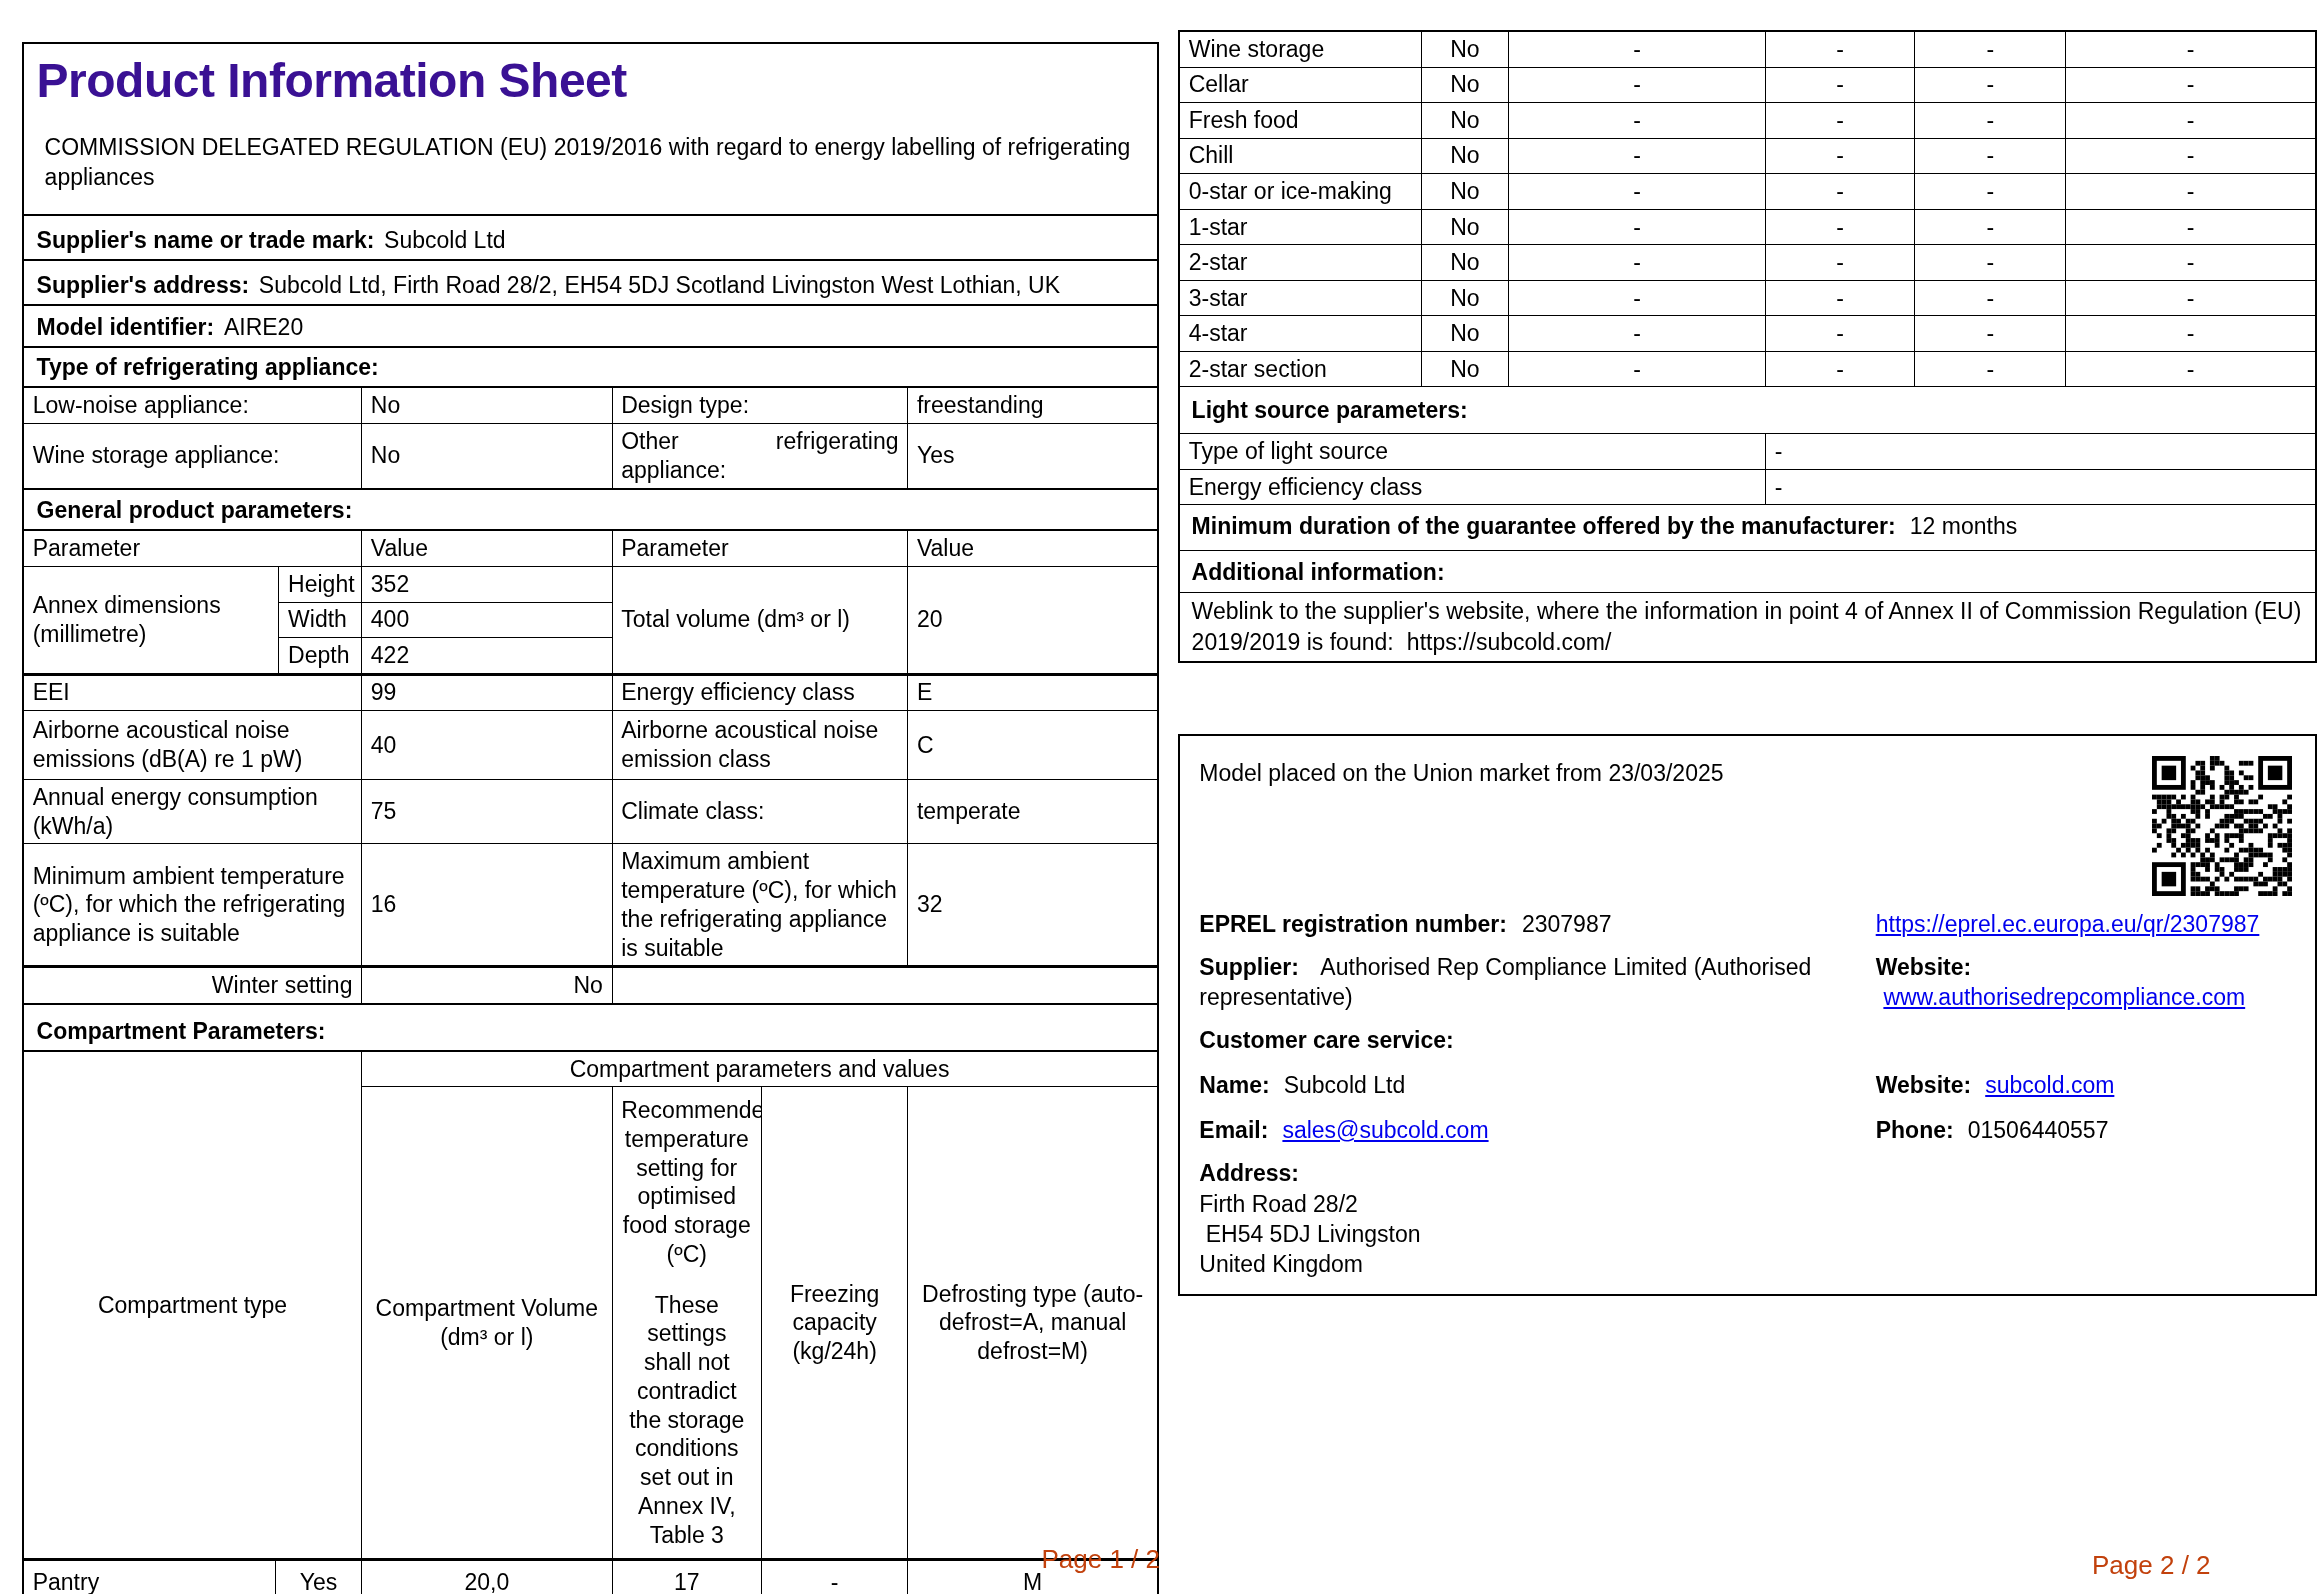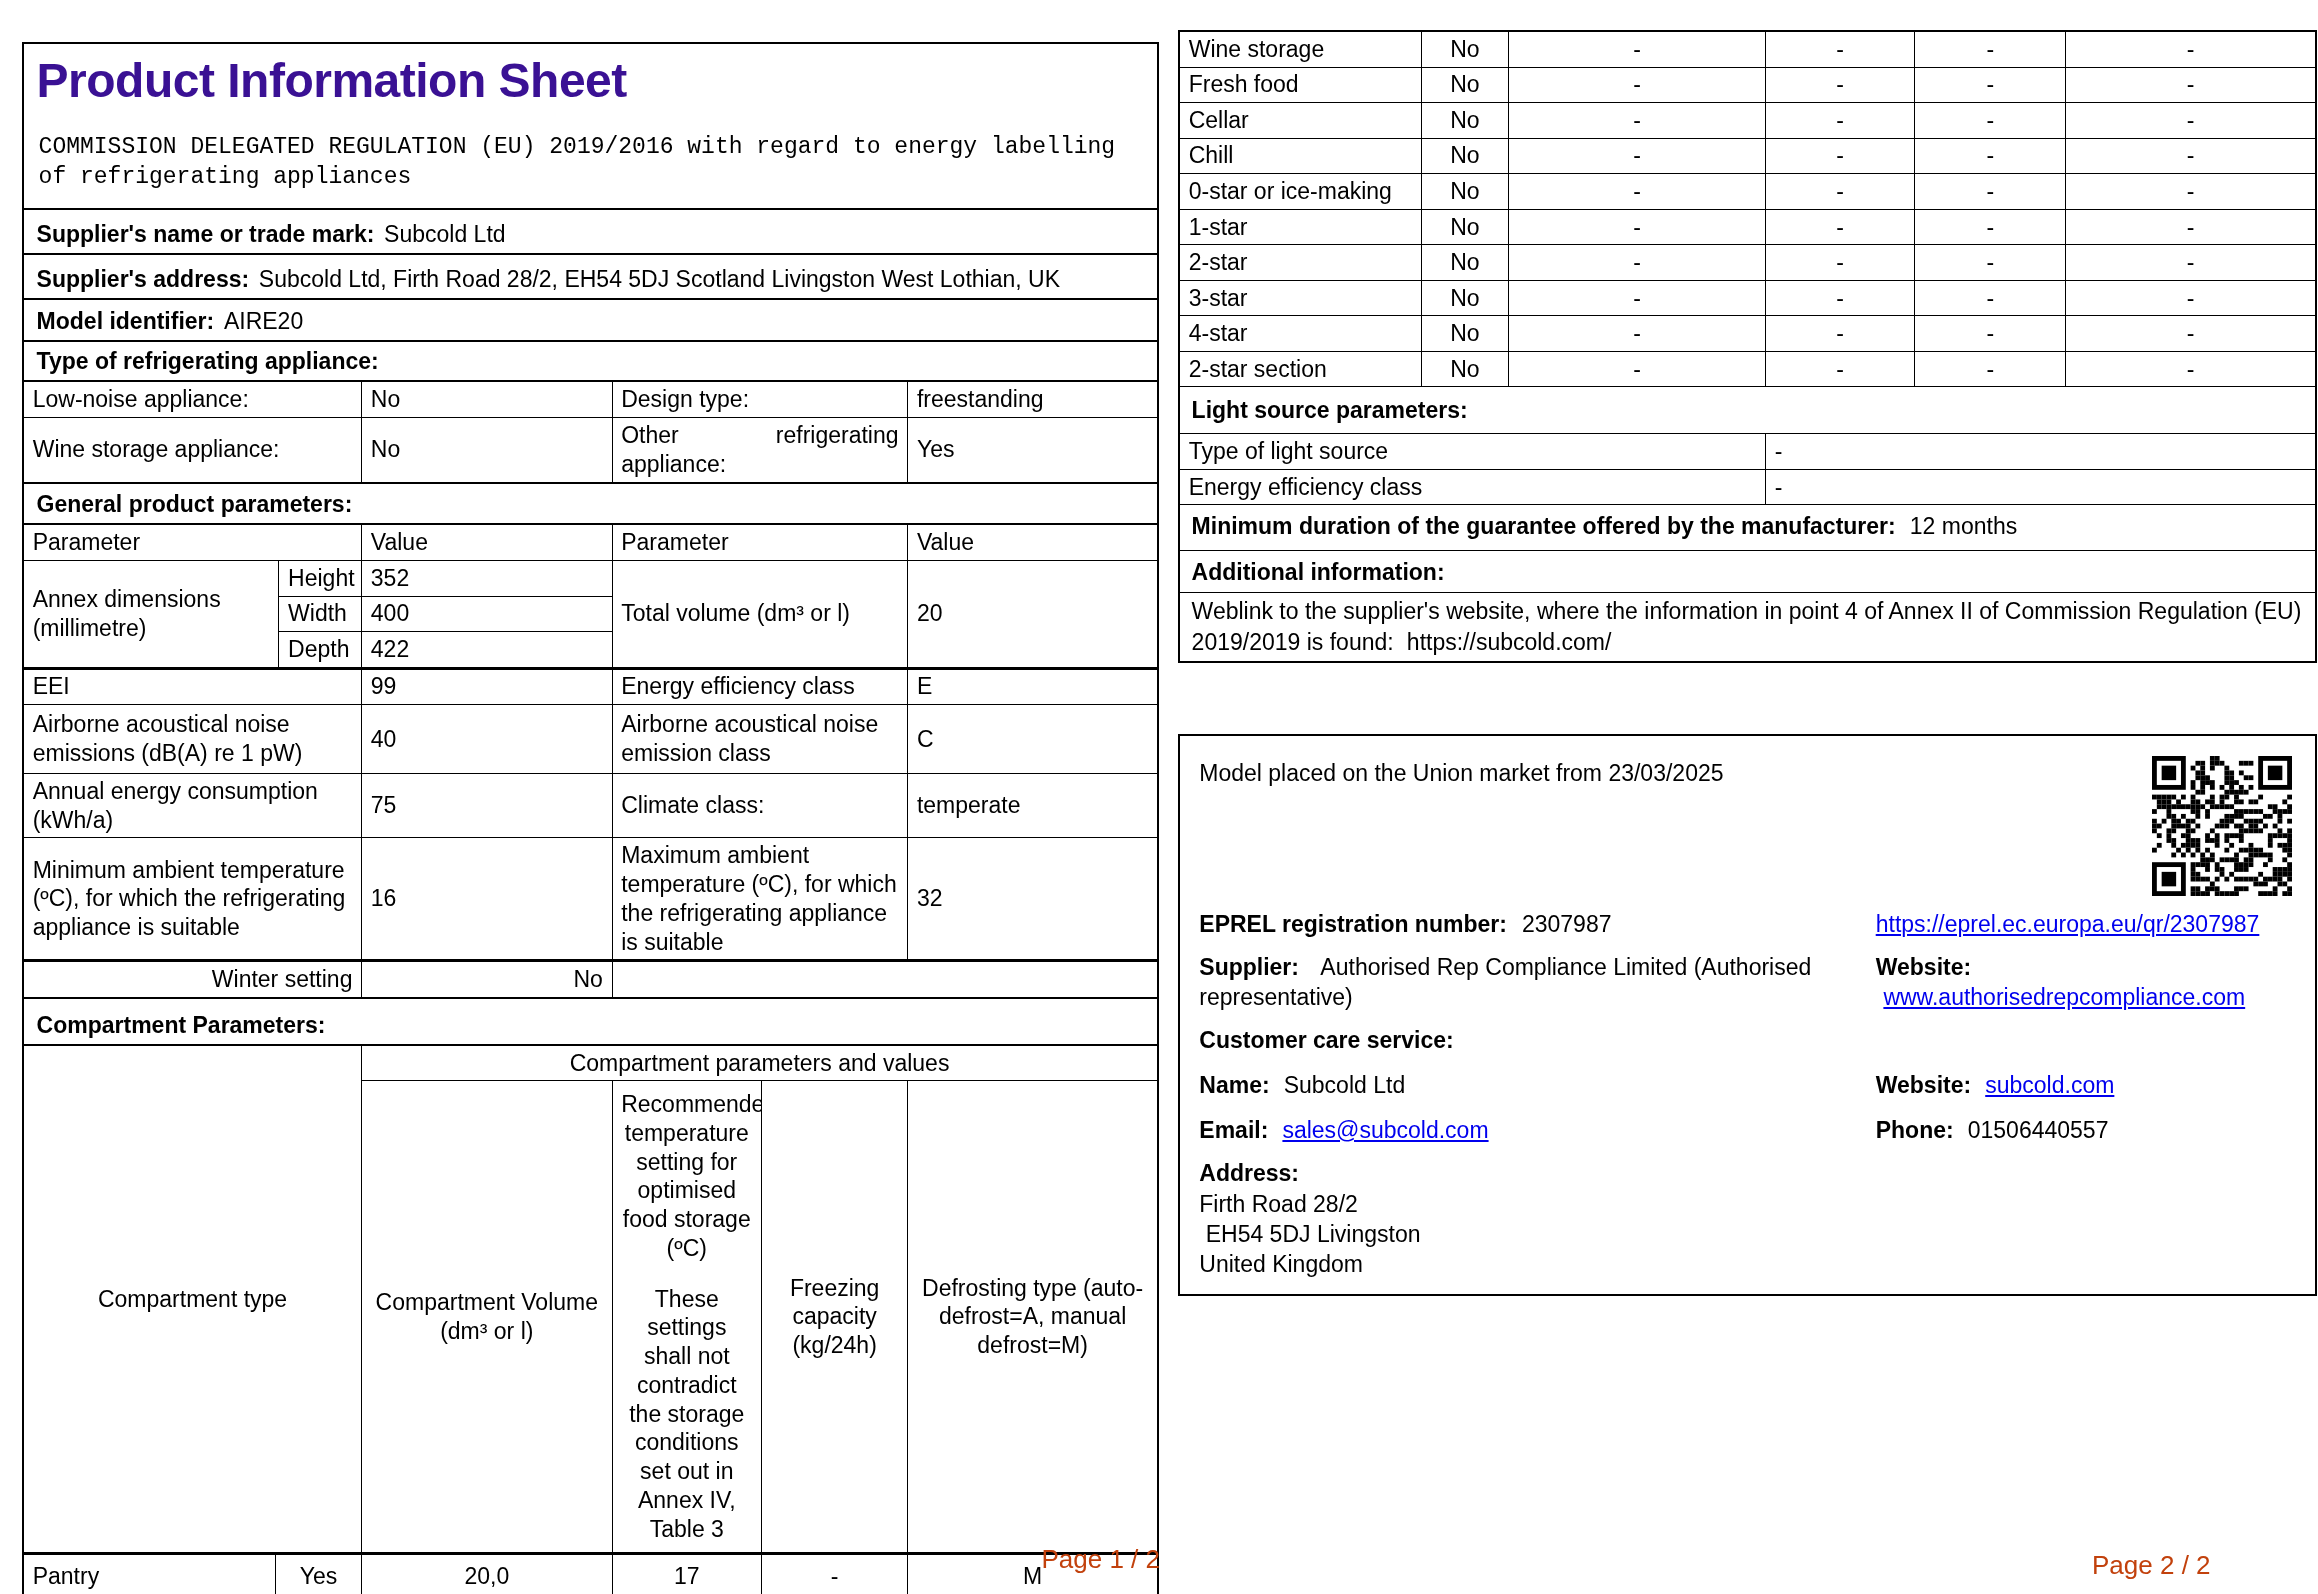--- a/index.html
+++ b/index.html
@@ -19,21 +19,21 @@
   #p1 > .sec { border-top:2.4px solid #000; }
   #p1 > .sec:first-child { border-top:0; }
 
   .title-sec { padding: 4.8px 12.6px 13.5px 12.6px; }
   .doc-title {
     margin: 3.9px 0 25px 0;
     font-size: 48px; font-weight: bold;
     color: var(--title-color, #3a1194);
     letter-spacing: -0.5px;
   }
-  .regulation { margin:2px; line-height:1.3;font-family:Liberation Mono, monospace; }
+  .regulation { margin:8px; line-height:1.3; }
 
   .lrow { display:flex; align-items:flex-end; padding: 4.8px 12.6px; }
   .lrow .b { font-weight: bold; }
   .lrow .v { margin-left: 9.7px; }
   .h93 { min-height: 45px; }
   .h87 { min-height: 42px; }
   .h83 { min-height: 40px; }
   .h85 { min-height: 41px; }
   .h97 { min-height: 47px; }
 
@@ -259,29 +259,29 @@
   <tbody>
       <tr>
     <td>Wine storage</td>
     <td class="c">No</td>
     <td class="c">-</td>
     <td class="c">-</td>
     <td class="c">-</td>
     <td class="c">-</td>
   </tr>
   <tr>
+    <td>Cellar</td>
+    <td class="c">No</td>
+    <td class="c">-</td>
+    <td class="c">-</td>
+    <td class="c">-</td>
+    <td class="c">-</td>
+  </tr>
+  <tr>
     <td>Fresh food</td>
-    <td class="c">No</td>
-    <td class="c">-</td>
-    <td class="c">-</td>
-    <td class="c">-</td>
-    <td class="c">-</td>
-  </tr>
-  <tr>
-    <td>Cellar</td>
     <td class="c">No</td>
     <td class="c">-</td>
     <td class="c">-</td>
     <td class="c">-</td>
     <td class="c">-</td>
   </tr>
   <tr>
     <td>Chill</td>
     <td class="c">No</td>
     <td class="c">-</td>

